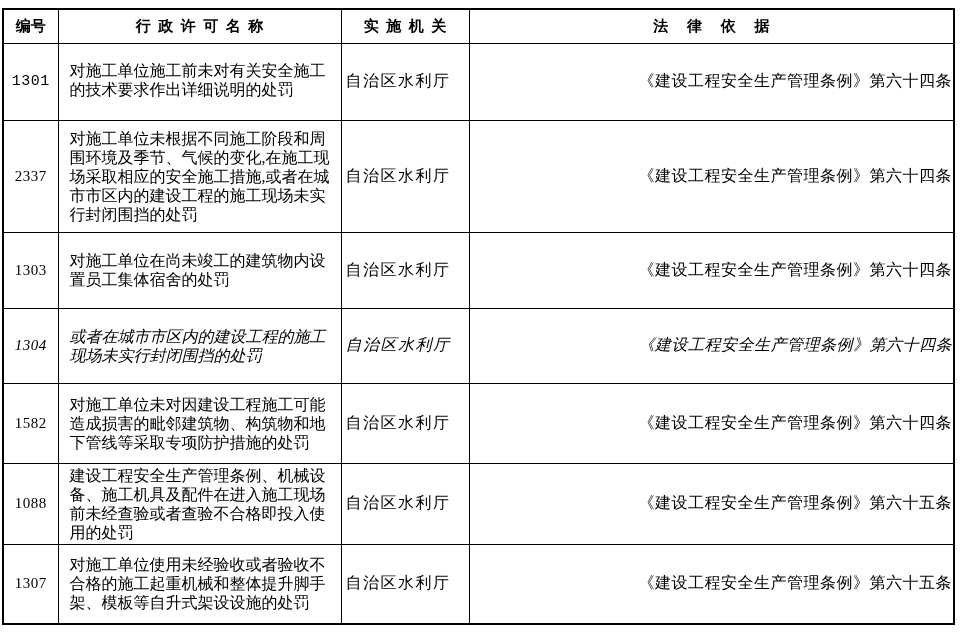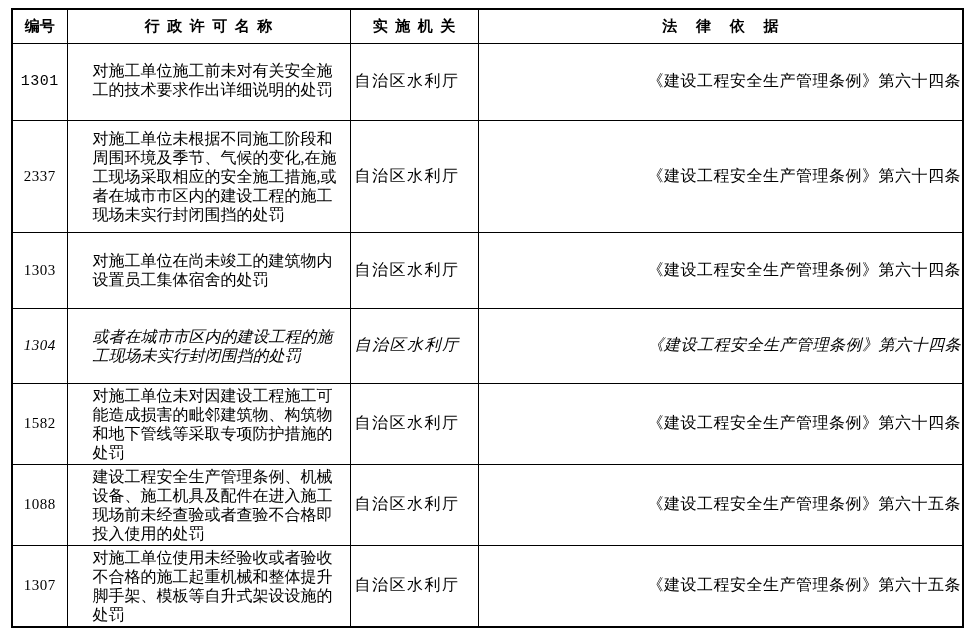--- a/index.html
+++ b/index.html
@@ -7,21 +7,21 @@
     margin: 0;
     padding: 0;
     width: 966px;
     height: 632px;
     background: #ffffff;
     color: #000000;
     font-family: "Liberation Serif", "DejaVu Serif", serif;
   }
   .page {
     position: absolute;
-    left: 11px;
+    left: 2px;
     top: 8px;
     width: 951px;
   }
   table.doc-table {
     border-collapse: collapse;
     table-layout: fixed;
     width: 951px;
     border: 2px solid #000;
   }
   col.c1 { width: 55px; }
@@ -51,21 +51,21 @@
     padding: 0 2px;
   }
   td.cell-id {
     text-align: center;
     font-size: 15px;
     letter-spacing: 0.5px;
   }
   td.cell-name {
     font-size: 16px;
     line-height: 19px;
-    padding: 2px 4px 2px 25px;
+    padding: 2px 4px 2px 11px;
     text-align: left;
   }
   td.cell-agency {
     font-size: 16px;
     padding-left: 4px;
     letter-spacing: 1.5px;
     text-align: left;
   }
   td.cell-legal {
     font-size: 16px;

